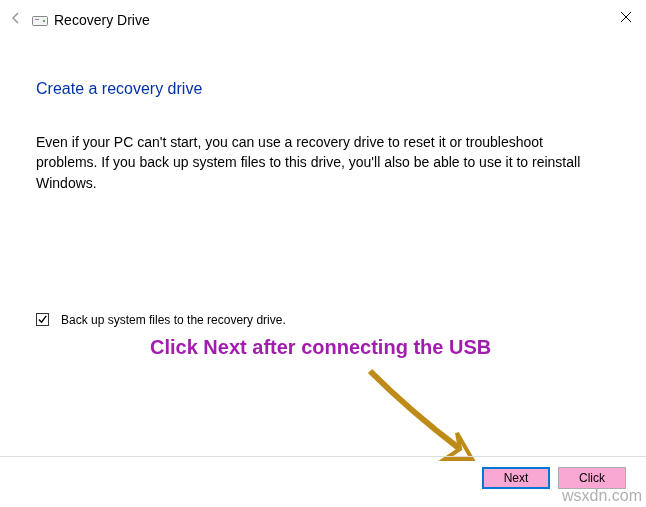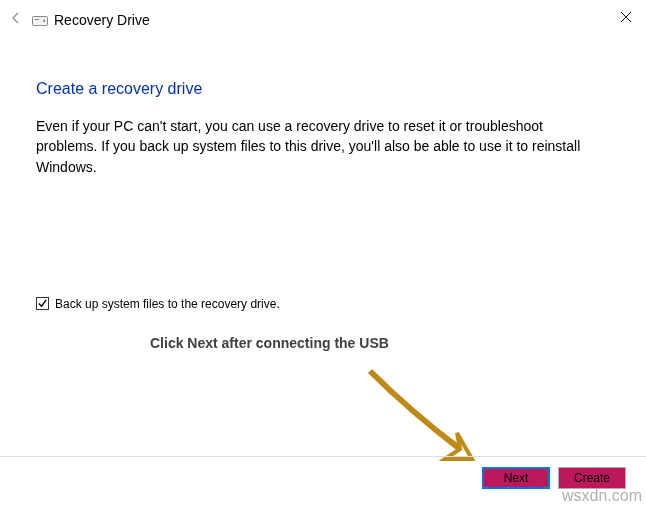--- a/index.html
+++ b/index.html
@@ -48,32 +48,32 @@
       color: #000;
     }
     .content {
       padding: 0 36px;
     }
     .heading {
       color: #0033aa;
       font-size: 16px;
       font-weight: 400;
       margin-top: 40px;
-      margin-bottom: 18px;
+      margin-bottom: 34px;
     }
     .body-text {
       font-size: 14px;
       color: #000;
       line-height: 1.45;
       max-width: 560px;
     }
     .checkbox-row {
       display: flex;
       align-items: flex-start;
-      gap: 6px;
+      gap: 12px;
       margin-top: 120px;
     }
     .checkbox {
       width: 13px;
       height: 13px;
       border: 1px solid #333;
       display: flex;
       align-items: center;
       justify-content: center;
       background: #fff;
@@ -81,22 +81,22 @@
     .checkbox svg {
       width: 11px;
       height: 11px;
     }
     .annotation {
       position: absolute;
       top: 334px;
       left: 150px;
       font-family: "Century Gothic", "Futura", Arial, sans-serif;
       font-weight: 700;
-      font-size: 14px;
-      color: #404040;
+      font-size: 20px;
+      color: #a21caf;
       line-height: 1.35;
     }
     .arrow-svg {
       position: absolute;
       bottom: 36px;
       left: 360px;
       width: 130px;
       height: 110px;
       pointer-events: none;
     }
@@ -107,21 +107,21 @@
       right: 0;
       border-top: 1px solid #ddd;
       padding: 10px 20px 0 0;
       display: flex;
       justify-content: flex-end;
       gap: 8px;
     }
     .btn {
       min-width: 68px;
       height: 22px;
-      background: #be185d;
+      background: #f9a8d4;
       border: 1px solid #adadad;
       font-size: 12px;
       text-align: center;
       line-height: 20px;
       cursor: pointer;
     }
     .btn.primary {
       border: 2px solid #0078d7;
       line-height: 18px;
     }
@@ -173,16 +173,16 @@
 
 <div class="annotation">Click Next after connecting the USB</div>
 
 <svg class="arrow-svg" viewBox="0 0 130 110">
   <path d="M10 10 Q 50 50 100 88" stroke="#be8a18" stroke-width="6" fill="none"></path>
   <path d="M112 98 L85 98 L100 88 L97 72 Z" fill="none" stroke="#be8a18" stroke-width="4" stroke-linejoin="miter"></path>
 </svg>
 
 <div class="footer">
   <div class="btn primary">Next</div>
-  <div class="btn">Create</div>
+  <div class="btn">Click</div>
 </div>
 
 <div class="watermark">wsxdn.com</div>
 
 </body></html>

